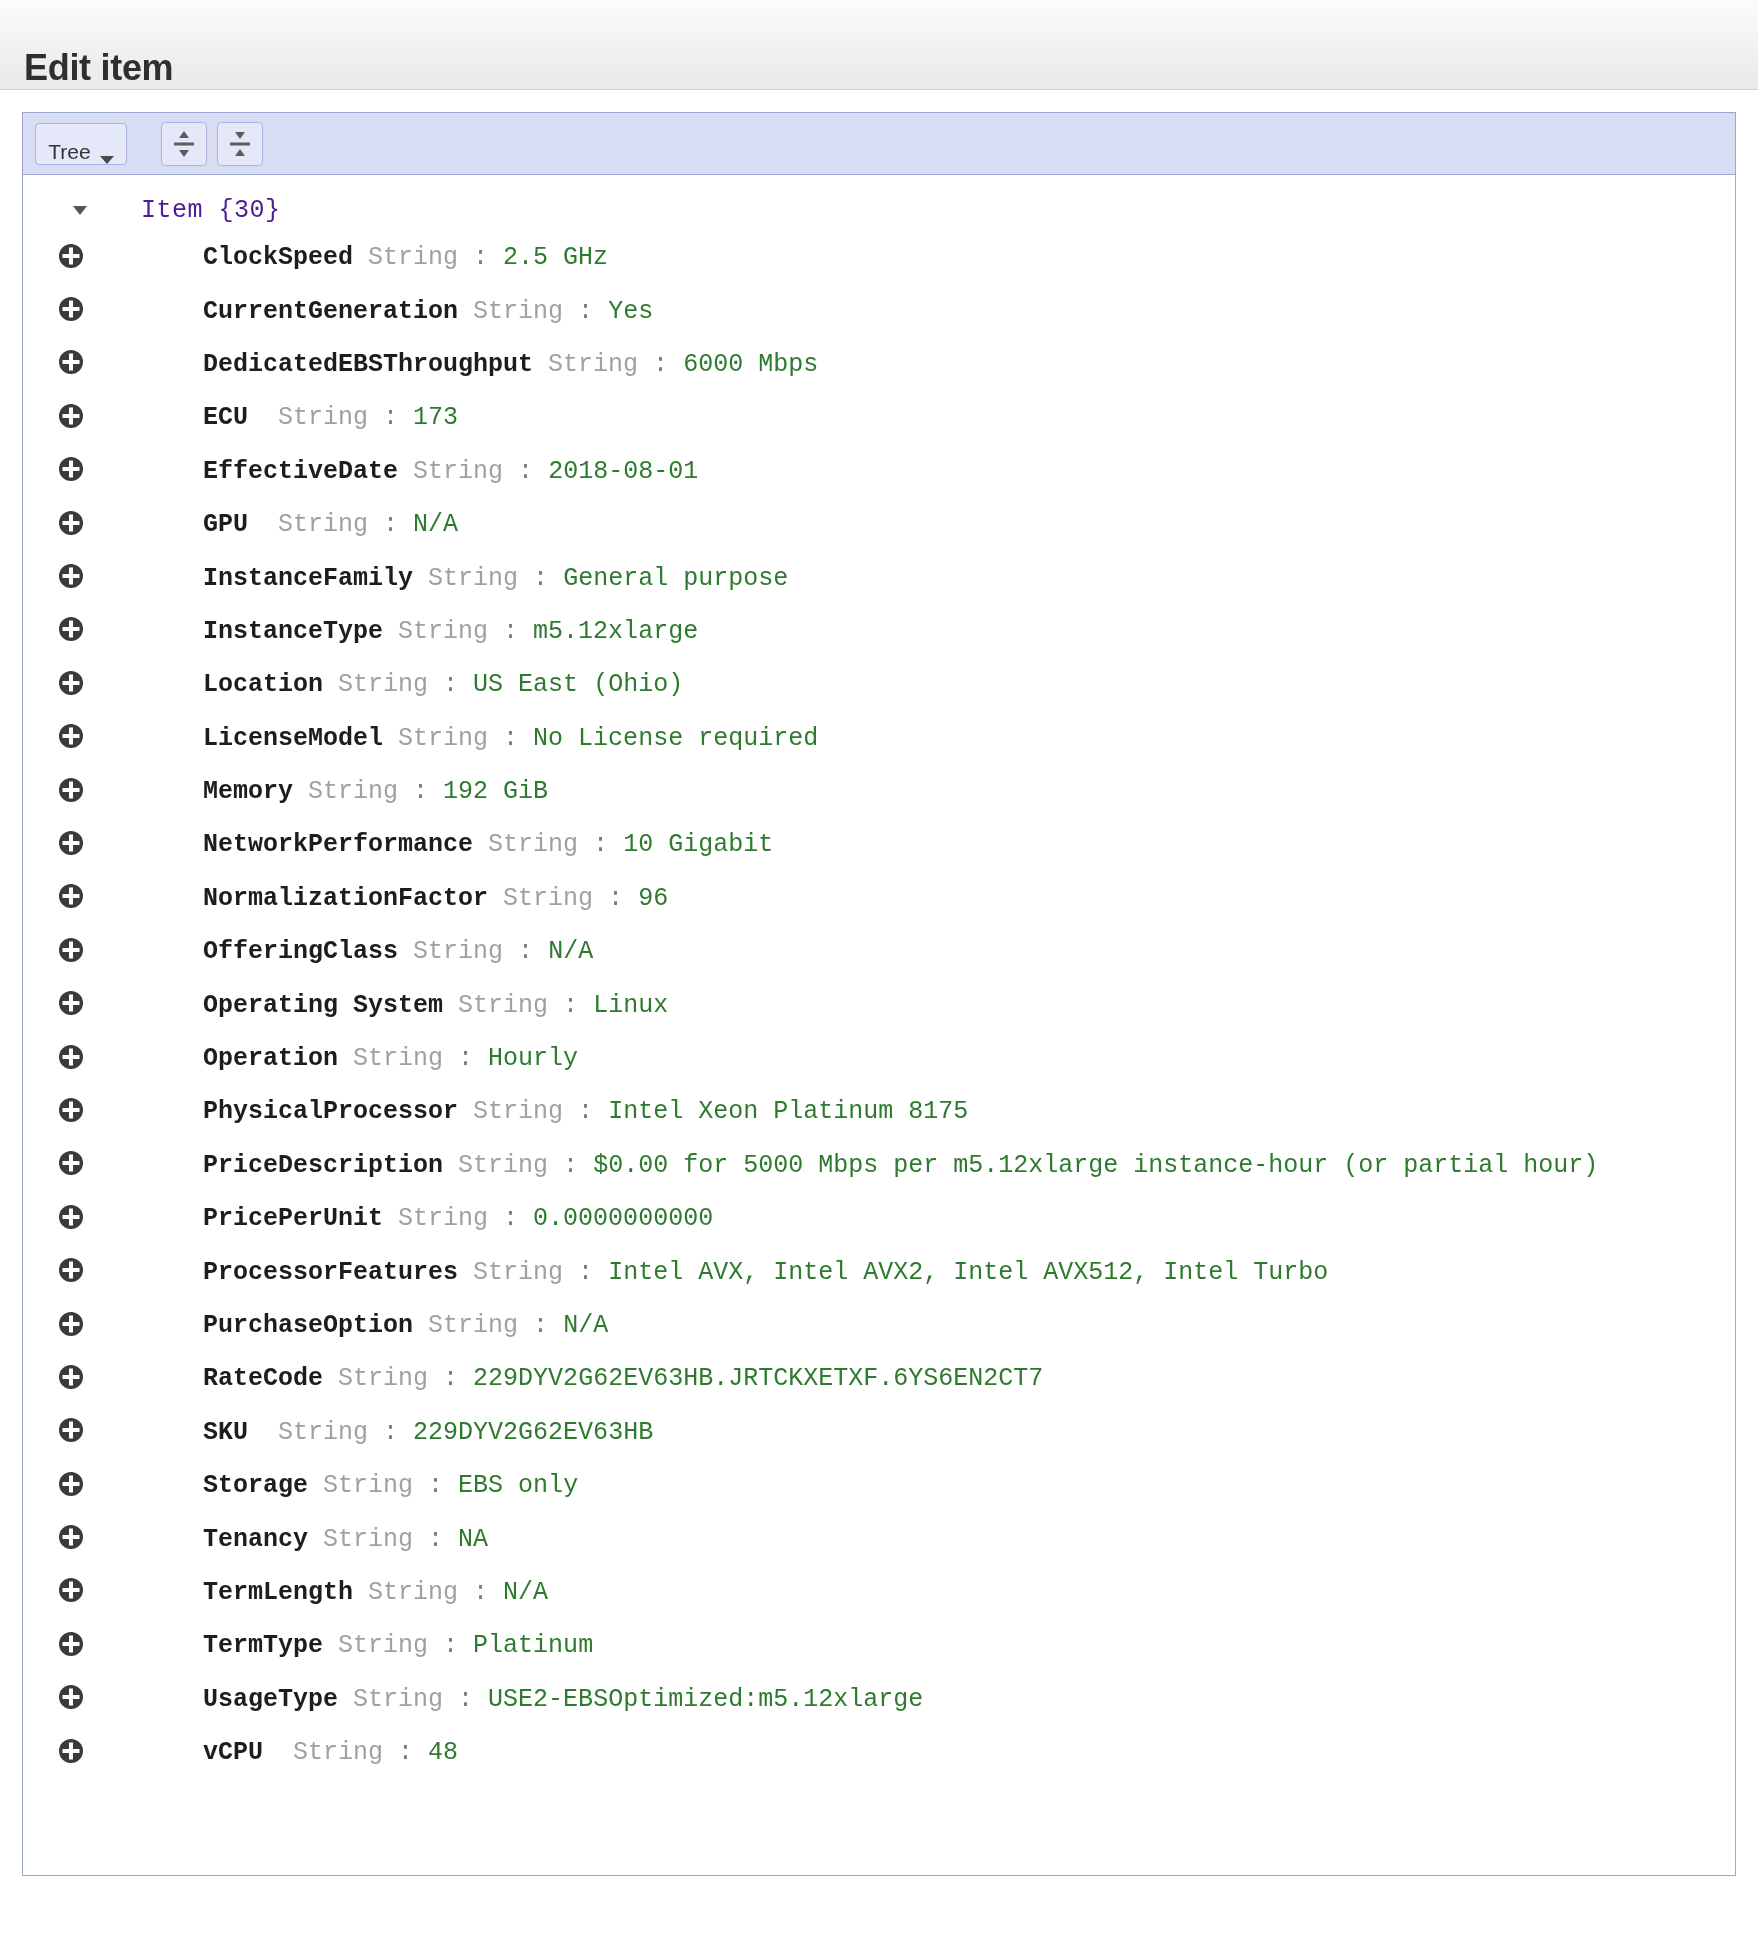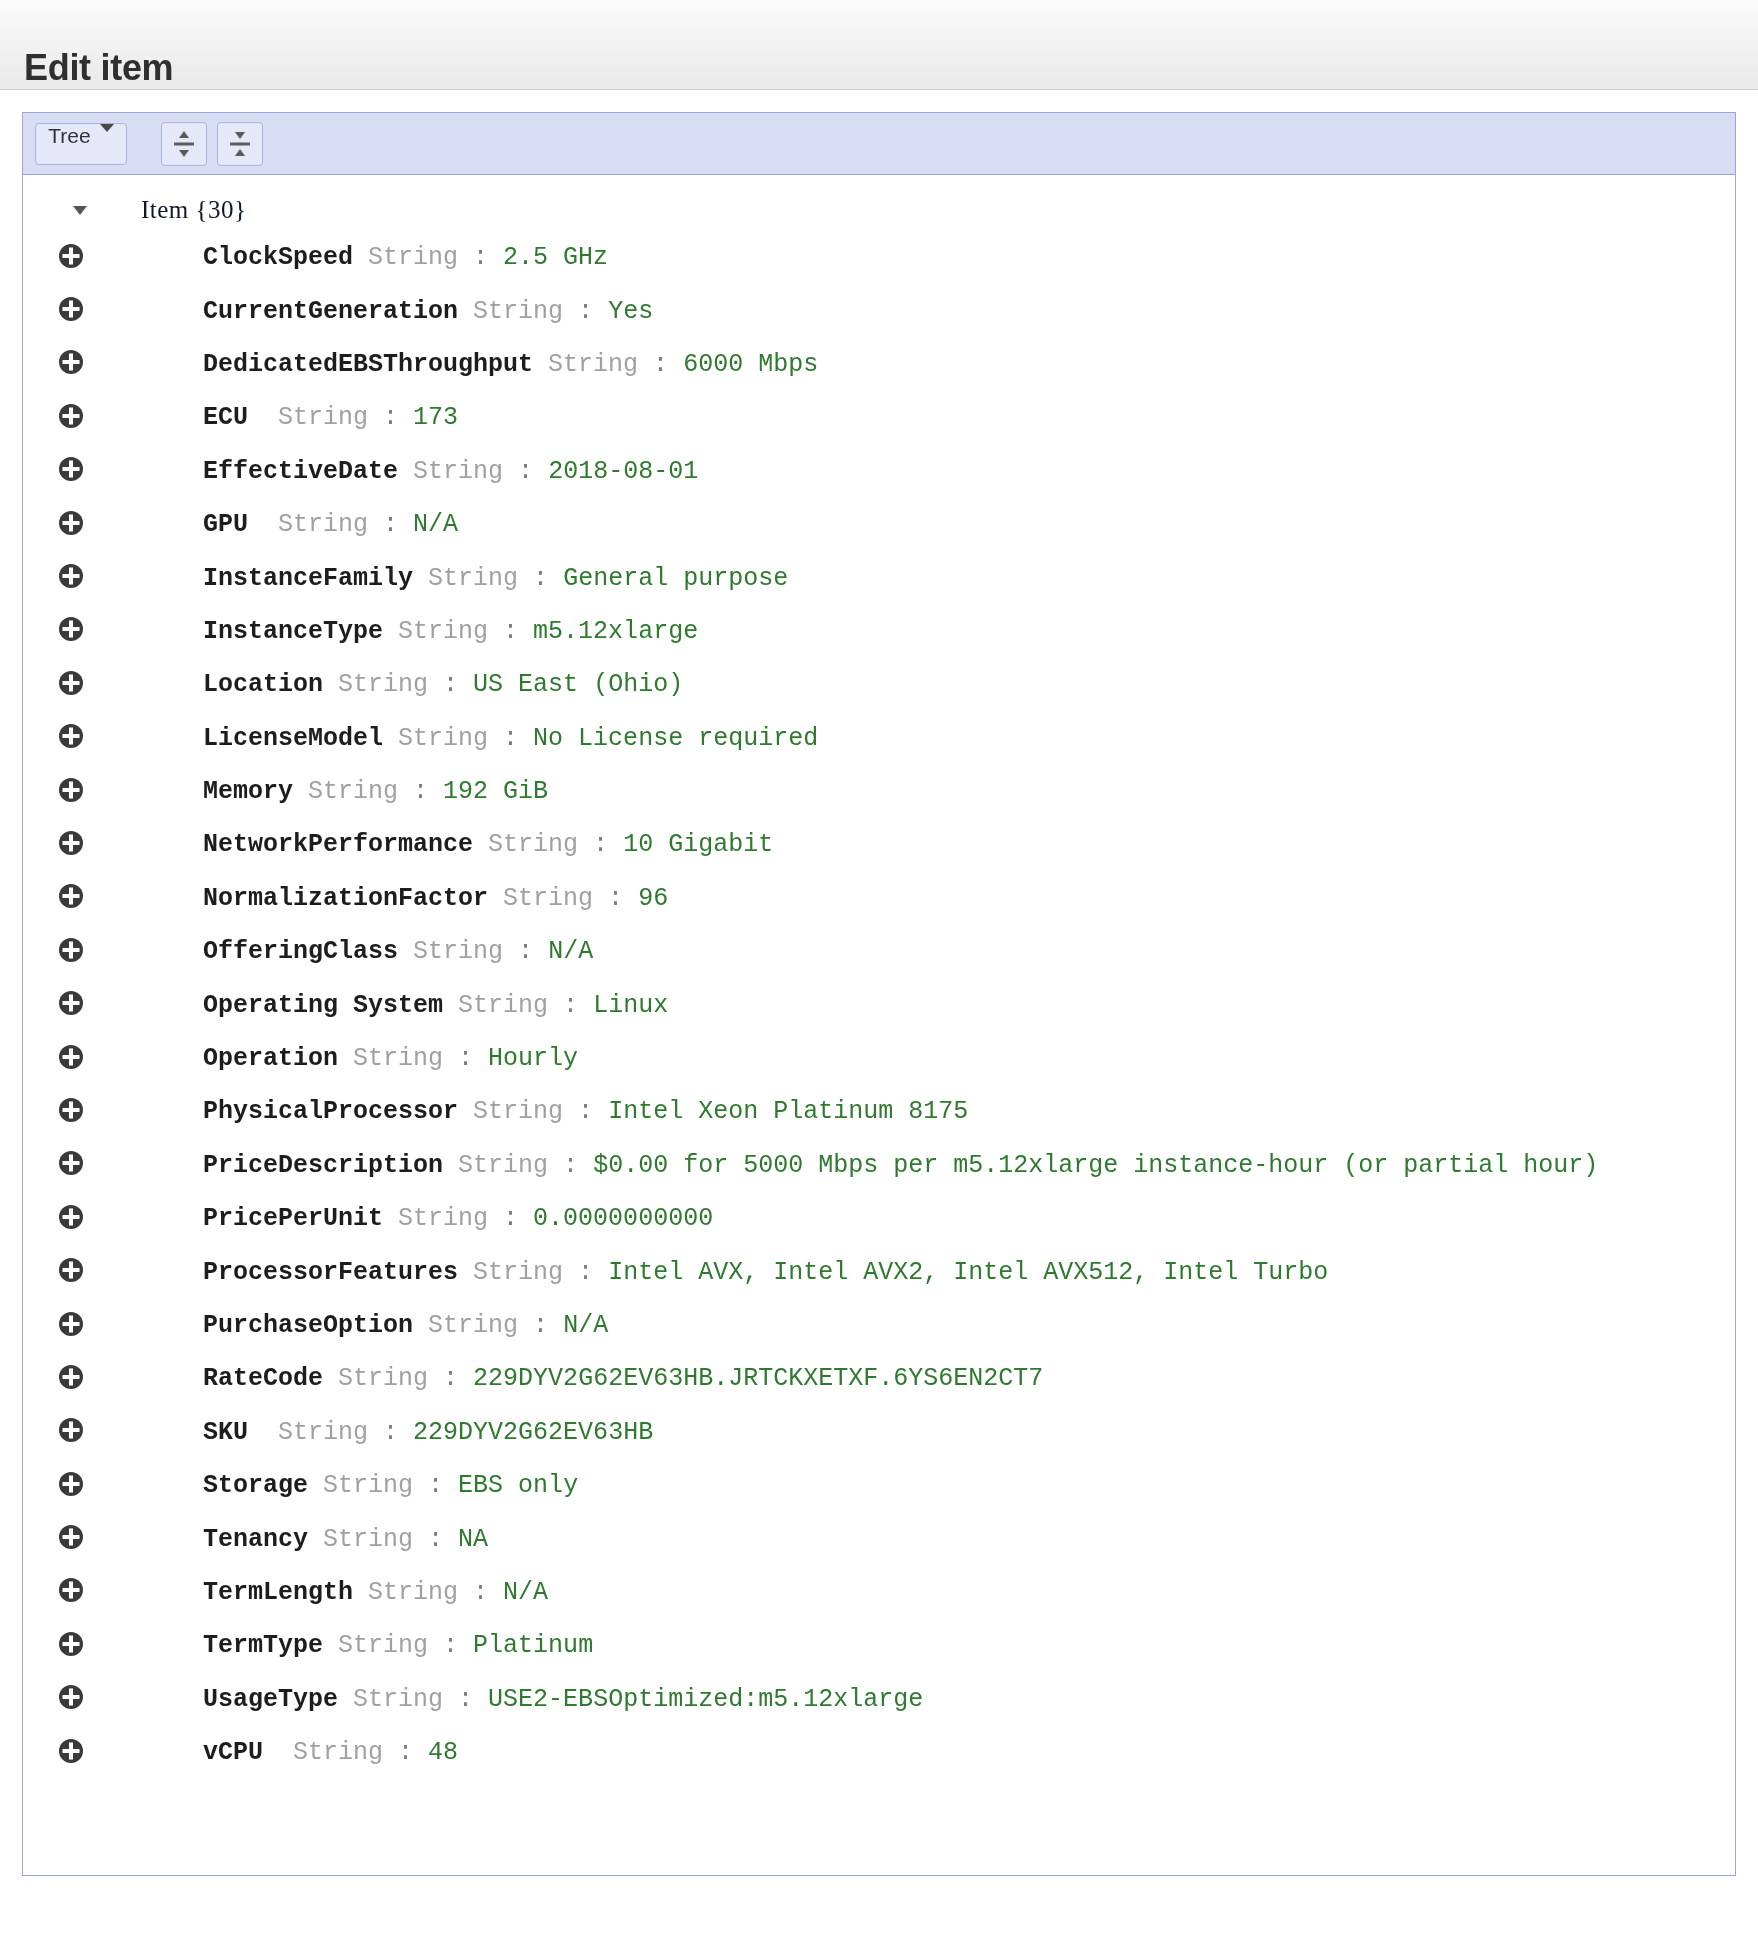--- a/index.html
+++ b/index.html
@@ -51,21 +51,21 @@
     padding: 0 12px;
     gap: 10px;
   }
   .mode-select {
     background: #e4e8f8;
     border: 1px solid #aab4e0;
     border-radius: 4px;
     height: 42px;
     min-width: 92px;
     display: flex;
-    align-items: flex-start;
+    align-items: flex-end;
     justify-content: center;
     gap: 9px;
     padding: 0 12px;
     font-size: 21px;
     color: #333;
     cursor: pointer;
     font-family: "Liberation Sans", sans-serif;
   }
   .caret-down {
     width: 0; height: 0;
@@ -109,23 +109,23 @@
   }
   .root-toggle {
     width: 0; height: 0;
     border-left: 7px solid transparent;
     border-right: 7px solid transparent;
     border-top: 9px solid #555;
     cursor: pointer;
     margin-left: 18px;
   }
   .root-label {
-    font-family: Liberation Serif, serif;
+    font-family: Liberation Mono, monospace;
     font-size: 25px;
-    color: #0f172a;
+    color: #4c1d95;
     margin-left: 22px;
     letter-spacing: 0.5px;
   }
 
   .tree-row {
     display: flex;
     align-items: center;
     height: 53.4px;
     text-align: right;
   }

